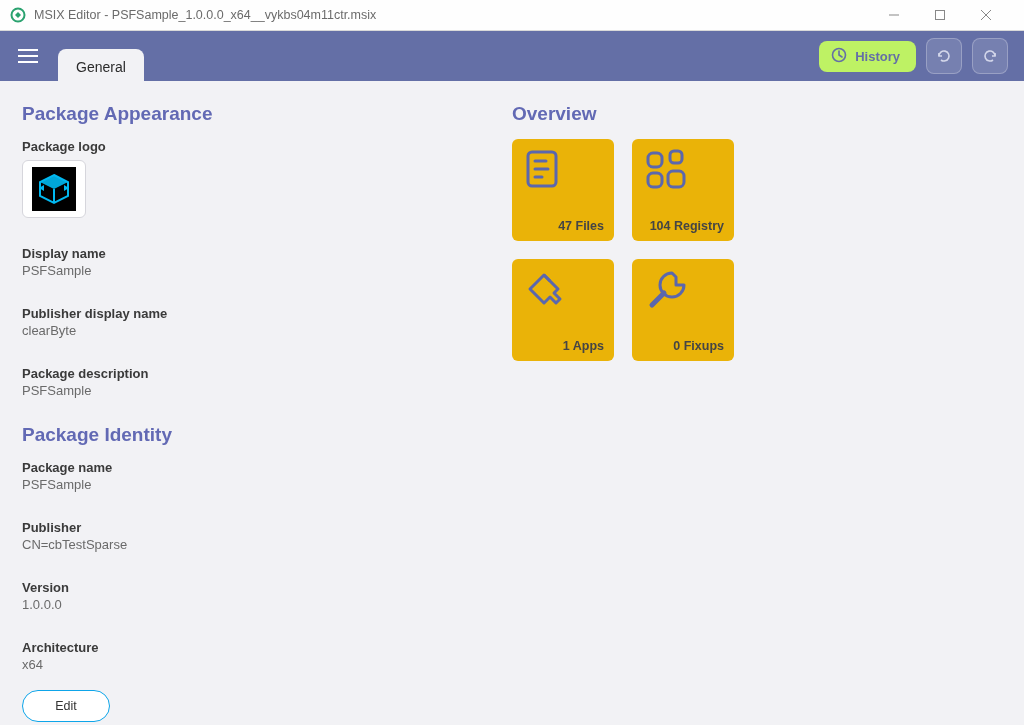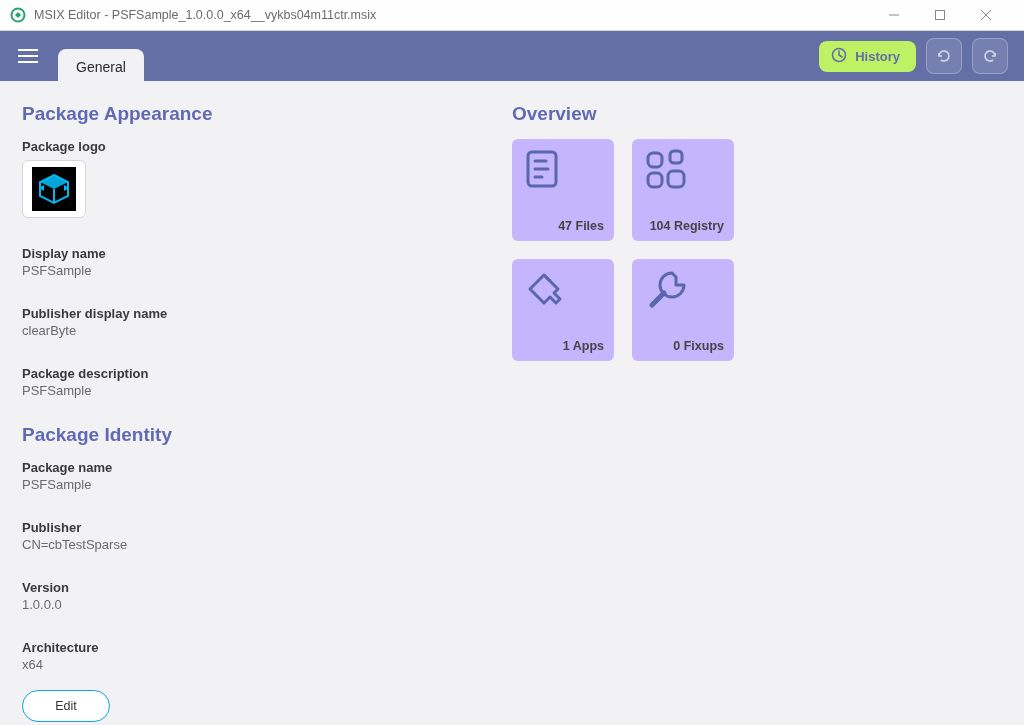--- a/index.html
+++ b/index.html
@@ -136,21 +136,21 @@
     border-radius:16px;
     font-size:12.5px;
     color:#333;
     display:flex;align-items:center;justify-content:center;
     cursor:pointer;
   }
   
   .tiles { display:flex; flex-wrap:wrap; gap: 18px; width: 240px;}
   .tile {
     width: 102px; height: 102px;
-    background:#c4b5fd;
+    background:#eab308;
     border-radius:6px;
     padding: 10px 10px 8px 12px;
     display:flex; flex-direction:column;
     justify-content: space-between;
     cursor:pointer;
   }
   .tile-icon { color:#5b67ad; height:42px; display:flex; align-items:flex-start; }
   .tile-label {
     font-size:12.5px;
     font-weight:600;

